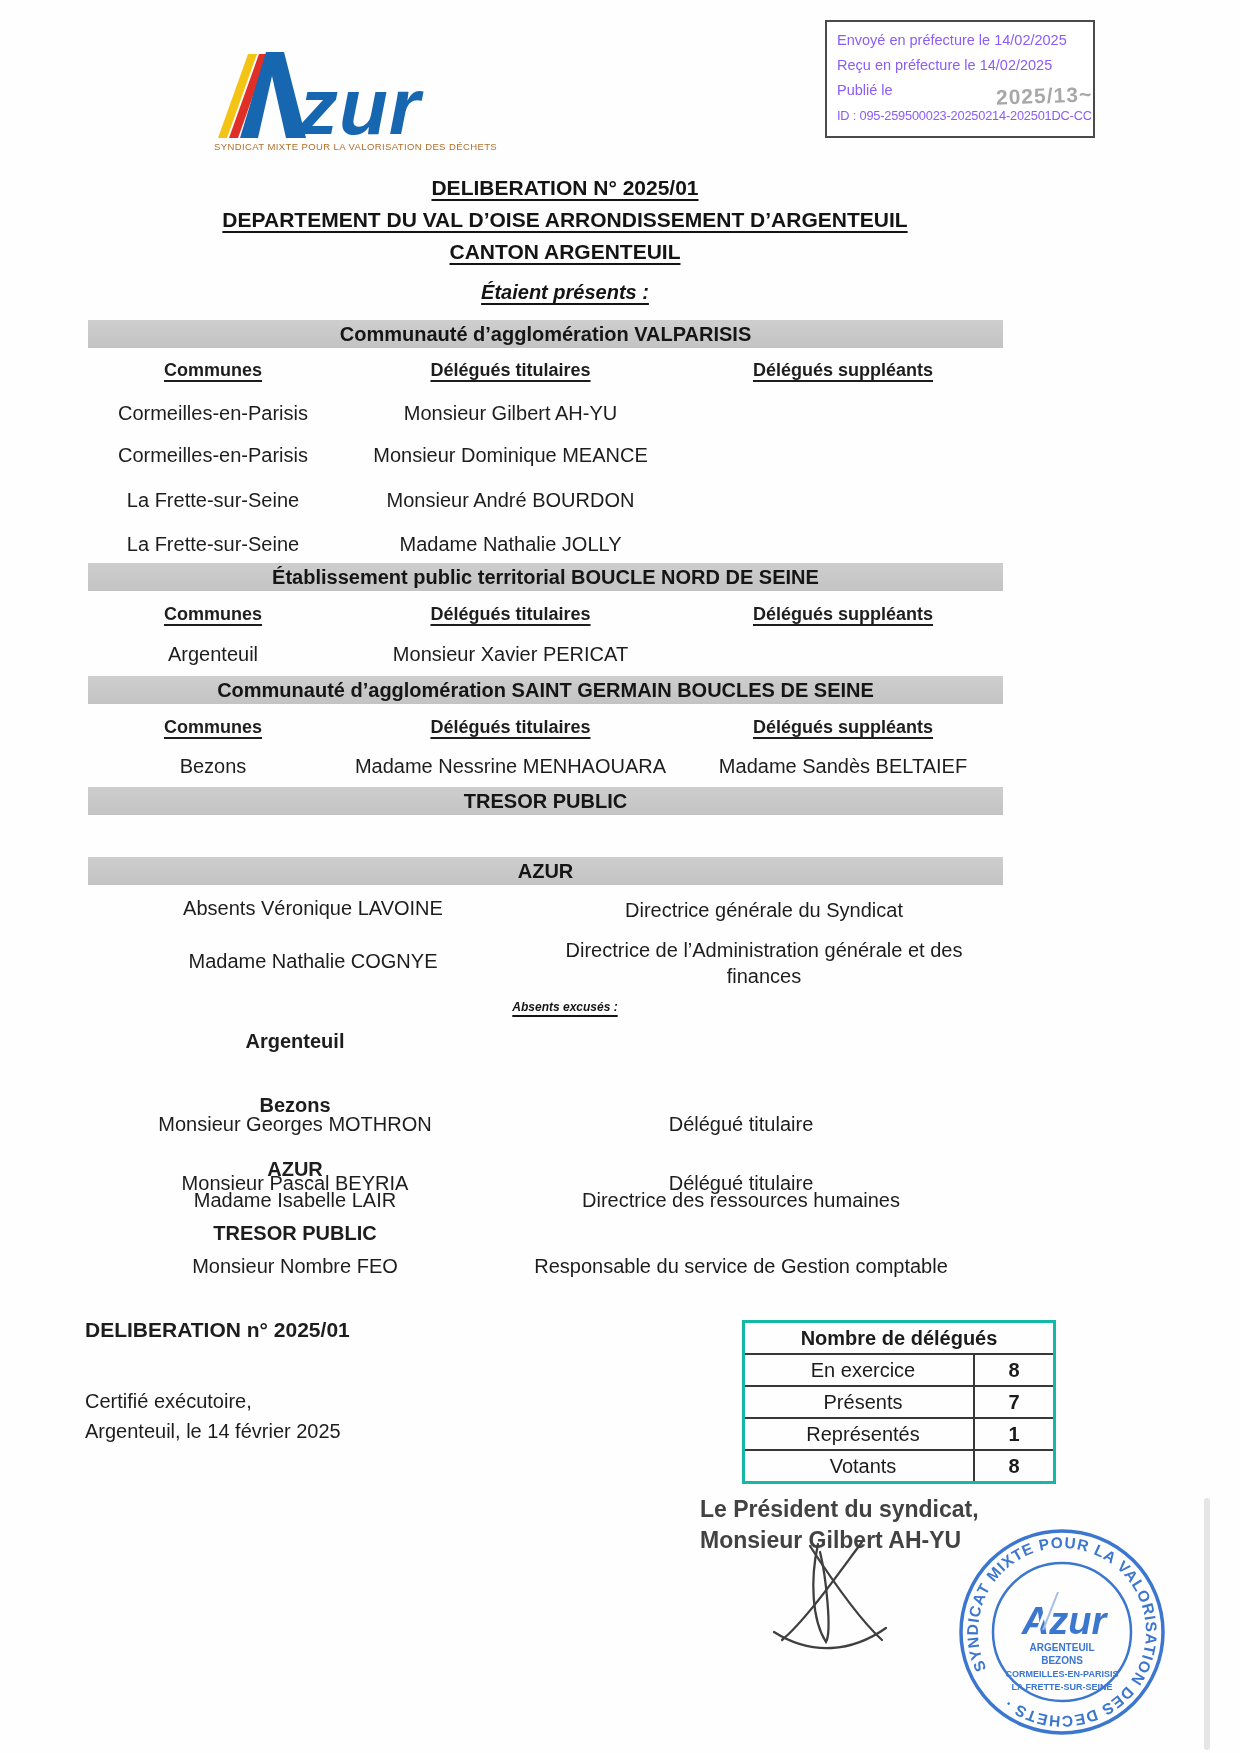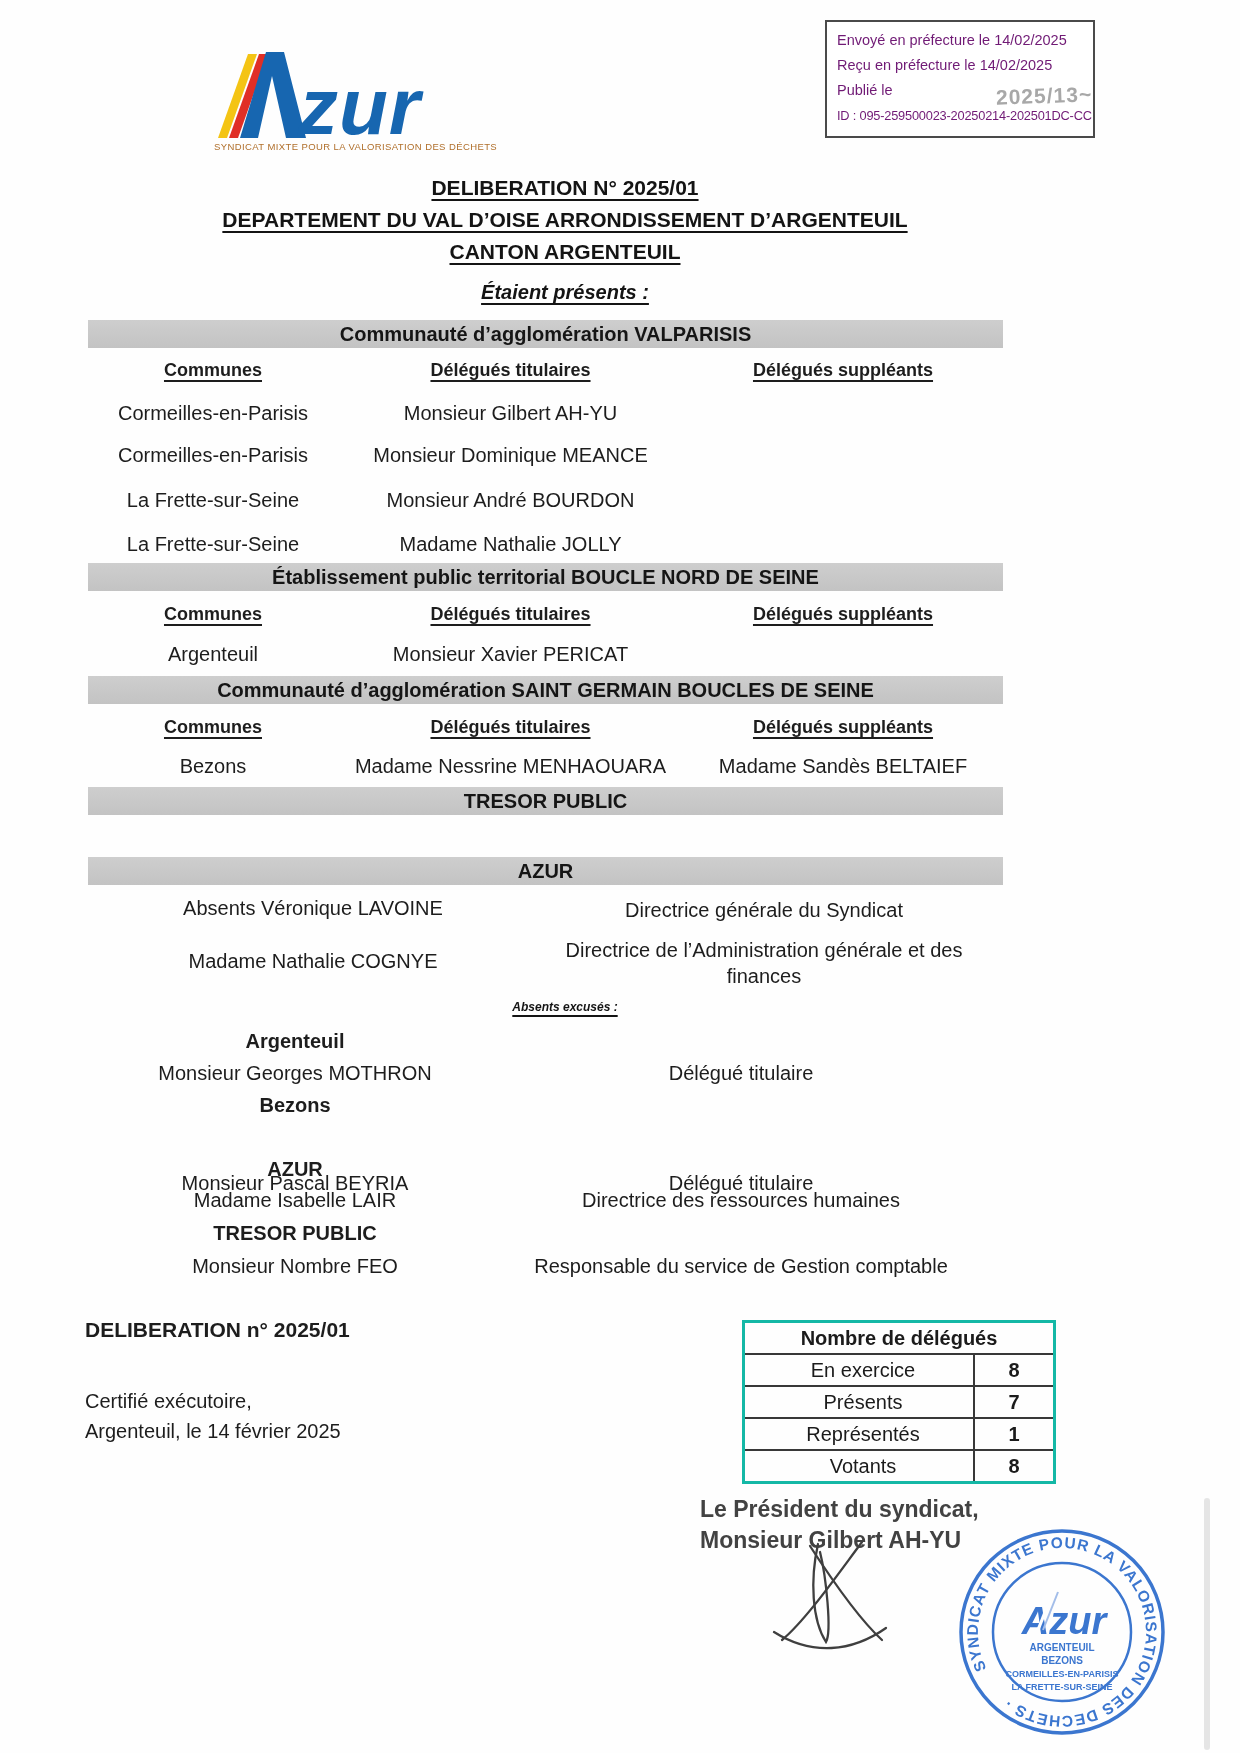--- a/index.html
+++ b/index.html
@@ -7,21 +7,21 @@
     width:1240px;height:1753px;position:relative;overflow:hidden;
     background:#fefefe;color:#1d1d1d;
     font-family:"Liberation Sans",sans-serif;
   }
 
   
   .pref-box{
     position:absolute;left:825px;top:20px;width:270px;box-sizing:border-box;
     border:2px solid #4a4a4a;background:#fff;padding:6px 10px 8px 10px;z-index:2;
   }
-  .pref-line{font-size:14.5px;line-height:25px;color:#701a75;white-space:nowrap}
+  .pref-line{font-size:14.5px;line-height:25px;color:#8b5cf6;white-space:nowrap}
   .pref-line.small{font-size:12.8px;letter-spacing:-0.2px}
   .watermark{
     position:absolute;left:996px;top:84px;z-index:3;
     font-size:21px;font-weight:bold;color:#a8a8a8;letter-spacing:1px;
     transform:rotate(-2deg);
   }
 
   
   .logo{position:absolute;left:206px;top:46px;height:94px;display:flex;align-items:flex-end;z-index:1}
   .logo-text{
@@ -192,21 +192,21 @@
   <div class="staff" style="top:937px">
     <div class="sname" style="padding-top:13px">Madame Nathalie COGNYE</div>
     <div class="srole">Directrice de l’Administration générale et des finances</div>
   </div>
 
   <div class="center-wrap" style="top:997px">
     <span class="title-line u ital" style="font-size:12px">Absents excusés :</span>
   </div>
 
   <div class="aorg" style="top:1030px">Argenteuil</div>
-  <div class="aline" style="top:1062px">
+  <div class="aline" style="top:1113px">
     <div class="aname">Monsieur Georges MOTHRON</div>
     <div class="arole">Délégué titulaire</div>
   </div>
   <div class="aorg" style="top:1094px">Bezons</div>
   <div class="aline" style="top:1172px">
     <div class="aname">Monsieur Pascal BEYRIA</div>
     <div class="arole">Délégué titulaire</div>
   </div>
   <div class="aorg" style="top:1158px">AZUR</div>
   <div class="aline" style="top:1189px">

